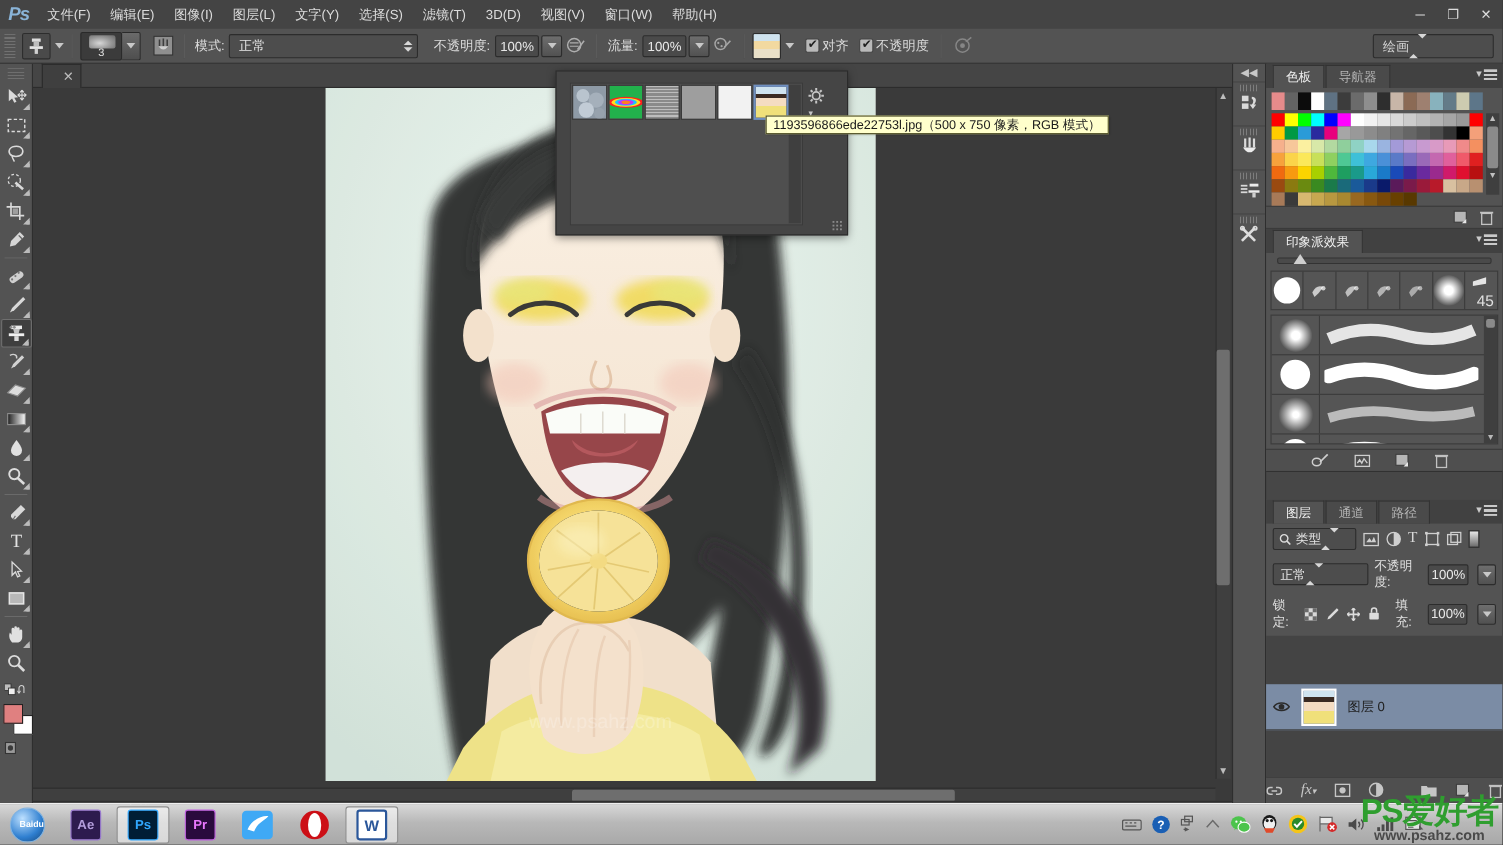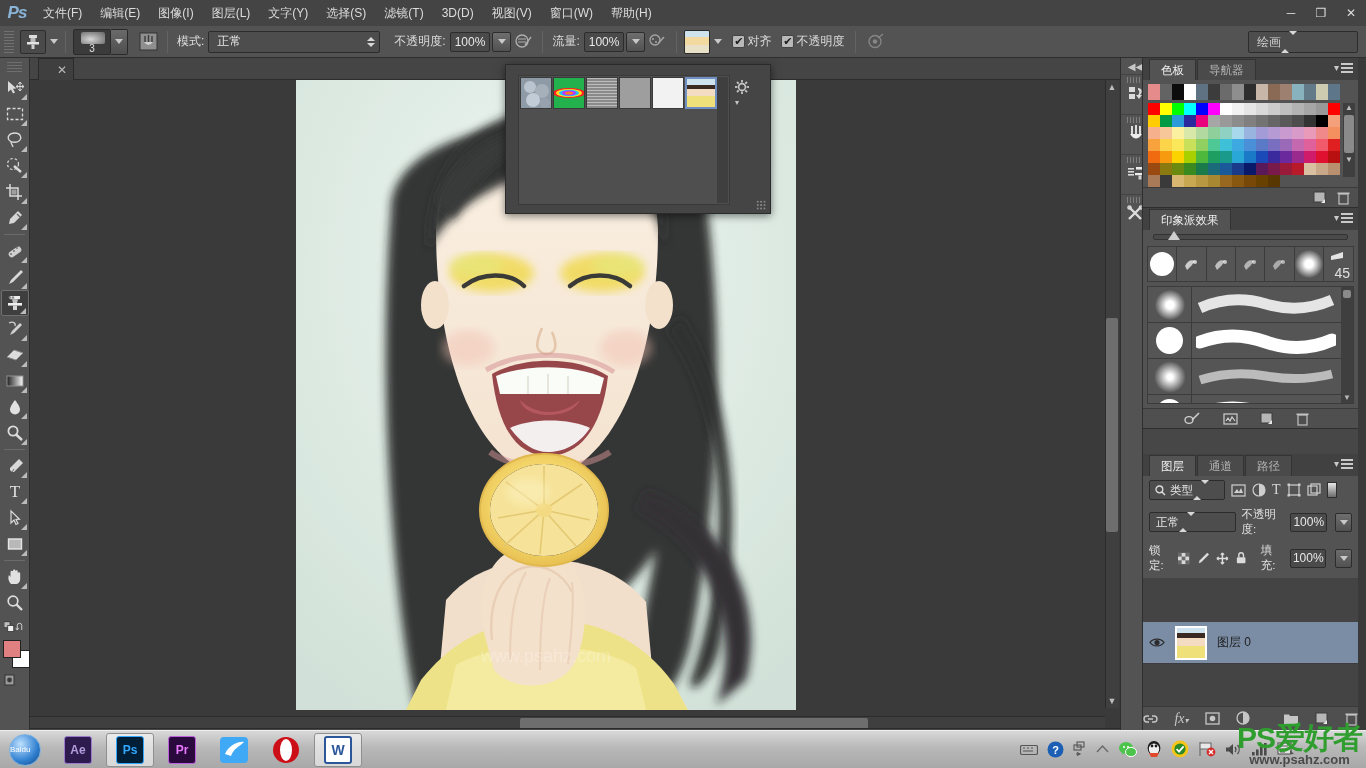--- a/index.html
+++ b/index.html
@@ -105,21 +105,21 @@
            color:#1a1a1a;font-size:11.5px;display:flex;align-items:center;padding:0 6px;white-space:nowrap;
            box-shadow:1px 1px 2px rgba(0,0,0,.45);}
 
   
   .dockrail{position:absolute;right:216px;top:58px;width:30px;bottom:38px;background:#535353;border-left:1px solid #2e2e2e;}
   .rail-collapse{height:16px;display:flex;align-items:center;justify-content:center;color:#c8c8c8;font-size:10px;}
   .rail-item{height:40px;border-top:1px solid #444;display:flex;flex-direction:column;align-items:center;justify-content:flex-start;padding-top:2px;}
   .rail-grip{width:18px;height:6px;background:repeating-linear-gradient(to right,#9a9a9a 0 1px,transparent 1px 3px);opacity:.6;}
 
   
-  .dock{position:absolute;right:8px;top:58px;width:216px;bottom:38px;background:#474747;border-left:1px solid #2e2e2e;}
+  .dock{position:absolute;right:0;top:58px;width:216px;bottom:38px;background:#474747;border-left:1px solid #2e2e2e;}
   .panel{background:#535353;border-bottom:1px solid #2e2e2e;}
   .ptabs{height:22px;background:#414141;display:flex;align-items:flex-end;position:relative;padding-left:6px;}
   .ptab{height:21px;padding:0 11px;display:flex;align-items:center;font-size:11.5px;color:#b6b6b6;
         background:#4a4a4a;border:1px solid #333;border-bottom:none;margin-right:1px;}
   .ptab.active{background:#535353;color:#f0f0f0;}
   .pmenu{position:absolute;right:5px;top:4px;display:flex;align-items:center;gap:2px;color:#c9c9c9;font-size:10px;}
   .hamb{width:12px;height:10px;background:repeating-linear-gradient(to bottom,#c9c9c9 0 2px,transparent 2px 4px);}
 
   
   .recent{display:flex;padding:4px 5px 2px 5px;gap:0;}
@@ -157,21 +157,21 @@
   .layers-list{background:#444;flex:1;}
   .lfooter{height:24px;background:#4f4f4f;border-top:1px solid #3a3a3a;display:flex;align-items:center;
            justify-content:center;gap:16px;}
 
   
   .taskbar{position:absolute;left:0;bottom:0;width:1366px;height:38px;
      background:linear-gradient(#d8d8d8,#b8b8b8 45%,#a8a8a8);border-top:1px solid #eee;display:flex;align-items:center;}
   .startorb{width:50px;height:36px;display:flex;align-items:center;justify-content:center;}
   .orb{width:32px;height:32px;border-radius:50%;
        background:radial-gradient(circle at 35% 30%,#bde0ff,#2f7fd0 60%,#14457a);border:1px solid #7fb2e0;
-       display:flex;align-items:center;justify-content:flex-start;color:#fff;font-size:9px;font-weight:normal;}
+       display:flex;align-items:center;justify-content:flex-end;color:#fff;font-size:9px;font-weight:bold;}
   .tb-app{width:48px;height:34px;margin-left:4px;display:flex;align-items:center;justify-content:center;border-radius:3px;}
   .tb-app.open{background:rgba(255,255,255,.55);border:1px solid #8f8f8f;}
   .appicon{width:28px;height:28px;border-radius:3px;display:flex;align-items:center;justify-content:center;
            font-weight:bold;font-size:12px;color:#fff;}
   .tray{position:absolute;right:0;bottom:0;height:38px;display:flex;align-items:center;gap:9px;padding-right:8px;}
   .wm{position:absolute;right:4px;bottom:2px;text-align:center;line-height:1;}
   .wm .big{font-size:30px;font-weight:bold;color:#2f9e2f;letter-spacing:-1px;}
   .wm .sub{font-size:13px;color:#4a4a4a;font-weight:bold;}
 </style>
 </head>
@@ -634,20 +634,21 @@
             <path d="M11.3 11.3 L13 13"></path>
             <path d="M13 3 L11.3 4.7"></path>
             <path d="M4.7 11.3 L3 13"></path>
         </g>
       </svg>
       <span style="position:relative;top:-4px;left:1px;font-size:8px;color:#c6c6c6">▾</span>
     </div>
     <div class="fp-resize"></div>
   </div>
 
+  <div class="tooltip">1193596866ede22753l.jpg（500 x 750 像素，RGB 模式）</div>
 
   <div class="dockrail">
     <div class="rail-collapse">◀◀</div>
     <div class="rail-item">
       <div class="rail-grip"></div>
       <svg width="22" height="22" viewBox="0 0 22 22">
         <rect x="4" y="4" width="6" height="5" fill="#dadada"></rect>
           <rect x="4" y="11" width="6" height="5" fill="#dadada"></rect>
         <path d="M13 5 C17 5 18 9 15 12 L17 12 L14 16 L11 12 L13 12 C15 10 14.5 7 13 7 Z" fill="#dadada"></path>
       </svg>

